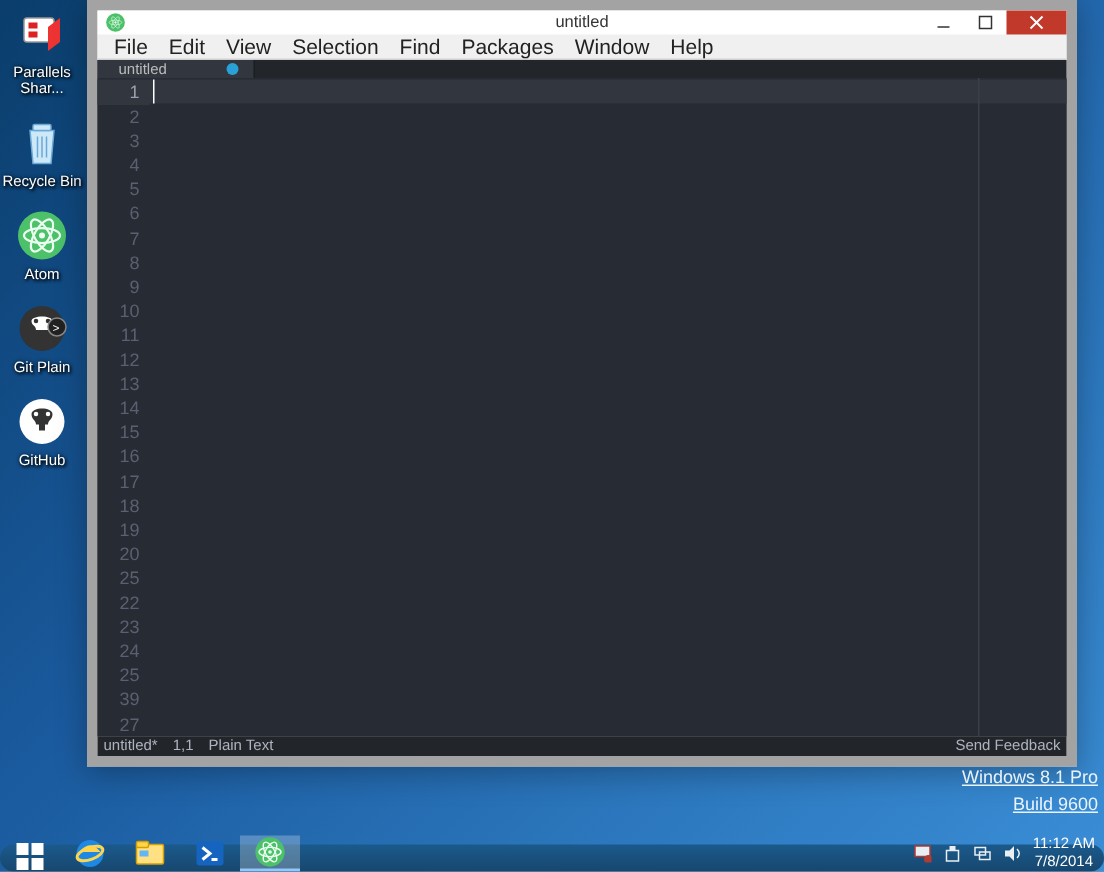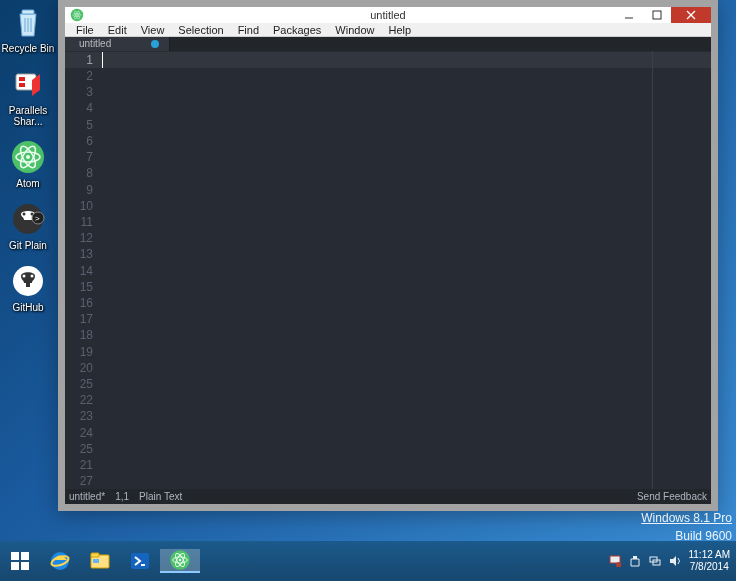--- a/index.html
+++ b/index.html
@@ -9,38 +9,38 @@
   
   .desktop-icons { position: absolute; top: 0; left: 0; width: 58px; padding-top: 2px; }
   .dicon { width: 56px; display: flex; flex-direction: column; align-items: center; margin-bottom: 10px; cursor: pointer; }
   .dicon .g { width: 40px; height: 40px; display:flex; align-items:center; justify-content:center; }
   .dicon .lbl { font-size: 10px; color: #fff; text-align: center; text-shadow: 1px 1px 2px #000, 0 0 3px #000; line-height: 1.1; margin-top: 1px; word-break: break-word; }
 
   
   .watermark { position: absolute; right: 4px; bottom: 36px; text-align: right; color: #fff; font-size: 12px; line-height: 1.5; opacity: .9; text-decoration: underline;}
 
   
-  .taskbar { position: absolute; left: 0; right: 0; bottom: 0; height: 40px; background: linear-gradient(#1b5a8c, #17476e); display: flex; align-items: center; }
+  .taskbar { position: absolute; left: 0; right: 0; bottom: 0; height: 18px; background: linear-gradient(#1b5a8c, #17476e); display: flex; align-items: flex-end; border-radius: 11px; }
   .tbtn { width: 40px; display:flex; align-items:center; justify-content:center; cursor:pointer; }
   .tbtn.active { background: rgba(255,255,255,.25); border-bottom: 2px solid #8ecaff; }
   .systray { margin-left: auto; display:flex; align-items:center; gap:6px; padding: 0 6px; color:#fff; font-size:10px; }
   .tray-ic { width:14px; height:14px; display:flex; align-items:center; justify-content:center; cursor:pointer; opacity:.9;}
   .clock { text-align:center; line-height:1.2; cursor:pointer; }
 
   
   .window { position:absolute; left:58px; top:0; right:18px; height:511px; background:#efefef; border:7px solid #a3a3a3; box-shadow: 0 4px 20px rgba(0,0,0,.3); display:flex; flex-direction:column; }
   .titlebar { height:19px; background:#fff; display:flex; align-items:center; position:relative; }
   .title-ic { width:16px; height:16px; margin-left:4px; display:flex; align-items:center; justify-content:center; }
   .title-txt { position:absolute; left:0; right:0; text-align:center; font-size:11px; color:#333; pointer-events:none;}
   .winbtns { margin-left:auto; display:flex; height:100%; }
   .winbtn { width:28px; display:flex; align-items:center; justify-content:center; cursor:pointer; font-size:10px; }
   .winbtn.close { background:#c0392b; color:#fff; width:40px;}
 
   .menubar { height:17px; background:#f0f0f0; border-bottom:1px solid #d0d0d0; display:flex; align-items:center; padding-left:4px; gap:0; }
-  .menuitem { font-size:11px; color:#222; padding:0 7px; cursor:pointer; }
+  .menuitem { font-size:14px; color:#222; padding:0 7px; cursor:pointer; }
 
   .tabbar { height:17px; background:#22262b; display:flex; align-items:stretch; }
   .tab { display:flex; align-items:center; background:#31363f; color:#bbb; font-size:10px; padding:0 10px 0 14px; gap:40px; cursor:pointer; border-right:1px solid #1a1d21;}
   .tab .dot { width:8px; height:8px; border-radius:50%; background:#2aa0d8; }
 
   .editor { flex:1; display:flex; background:#272b33; font-family: Consolas, monospace; position:relative;}
   .gutter { width:35px; background:#272b33; text-align:right; color:#5a6070; font-size:12px; line-height:16.2px; padding-top:1px; user-select:none;}
   .gutter .ln { padding-right:7px; }
   .gutter .ln.cur { background:#31363f; color:#9aa0ad; }
   .code { flex:1; background:#272b33; position:relative; }
@@ -52,39 +52,39 @@
   .statusbar .right { margin-left:auto; cursor:pointer;}
   .statusbar span { cursor:pointer; }
 </style>
 </head>
 <body>
 
 <div class="desktop-icons">
   <div class="dicon">
     <div class="g">
       <svg width="36" height="36" viewBox="0 0 36 36">
+          <rect x="6" y="8" width="20" height="16" rx="2" fill="#fff" stroke="#999"></rect>
+          <path d="M22 14 L30 8 L30 24 L22 30 Z" fill="#e33"></path>
+          <rect x="9" y="11" width="6" height="4" fill="#d22"></rect>
+          <rect x="9" y="17" width="6" height="4" fill="#d22"></rect>
+        </svg>
+    </div>
+    <div class="lbl">Parallels Shar...</div>
+  </div>
+  <div class="dicon">
+    <div class="g">
+      <svg width="36" height="36" viewBox="0 0 36 36">
           <path d="M10 10 L26 10 L24 32 L12 32 Z" fill="#cde8f7" stroke="#6aa8d8" stroke-width="1"></path>
           <rect x="12" y="6" width="12" height="4" rx="1" fill="#cde8f7" stroke="#6aa8d8"></rect>
           <line x1="15" y1="14" x2="15" y2="28" stroke="#6aa8d8"></line>
           <line x1="18" y1="14" x2="18" y2="28" stroke="#6aa8d8"></line>
           <line x1="21" y1="14" x2="21" y2="28" stroke="#6aa8d8"></line>
         </svg>
     </div>
     <div class="lbl">Recycle Bin</div>
-  </div>
-  <div class="dicon">
-    <div class="g">
-      <svg width="36" height="36" viewBox="0 0 36 36">
-          <rect x="6" y="8" width="20" height="16" rx="2" fill="#fff" stroke="#999"></rect>
-          <path d="M22 14 L30 8 L30 24 L22 30 Z" fill="#e33"></path>
-          <rect x="9" y="11" width="6" height="4" fill="#d22"></rect>
-          <rect x="9" y="17" width="6" height="4" fill="#d22"></rect>
-        </svg>
-    </div>
-    <div class="lbl">Parallels Shar...</div>
   </div>
   <div class="dicon">
     <div class="g">
       <svg width="36" height="36" viewBox="0 0 36 36">
           <circle cx="18" cy="18" r="16" fill="#4cc16a"></circle>
           <ellipse cx="18" cy="18" rx="12" ry="5" fill="none" stroke="#eafff0" stroke-width="1.5"></ellipse>
           <ellipse cx="18" cy="18" rx="12" ry="5" fill="none" stroke="#eafff0" stroke-width="1.5" transform="rotate(60 18 18)"></ellipse>
           <ellipse cx="18" cy="18" rx="12" ry="5" fill="none" stroke="#eafff0" stroke-width="1.5" transform="rotate(-60 18 18)"></ellipse>
           <circle cx="18" cy="18" r="2" fill="#eafff0"></circle>
         </svg>
@@ -187,21 +187,21 @@
         <div class="ln">16</div>
         <div class="ln">17</div>
         <div class="ln">18</div>
         <div class="ln">19</div>
         <div class="ln">20</div>
         <div class="ln">25</div>
         <div class="ln">22</div>
         <div class="ln">23</div>
         <div class="ln">24</div>
         <div class="ln">25</div>
-        <div class="ln">21</div>
+        <div class="ln">39</div>
         <div class="ln">27</div>
       </div>
     <div class="code">
       <div class="cur-line-bg"></div>
       <div class="wrap-guide" style="left:552px"></div>
       <div class="cursor-caret"></div>
     </div>
   </div>
 
   <div class="statusbar">

